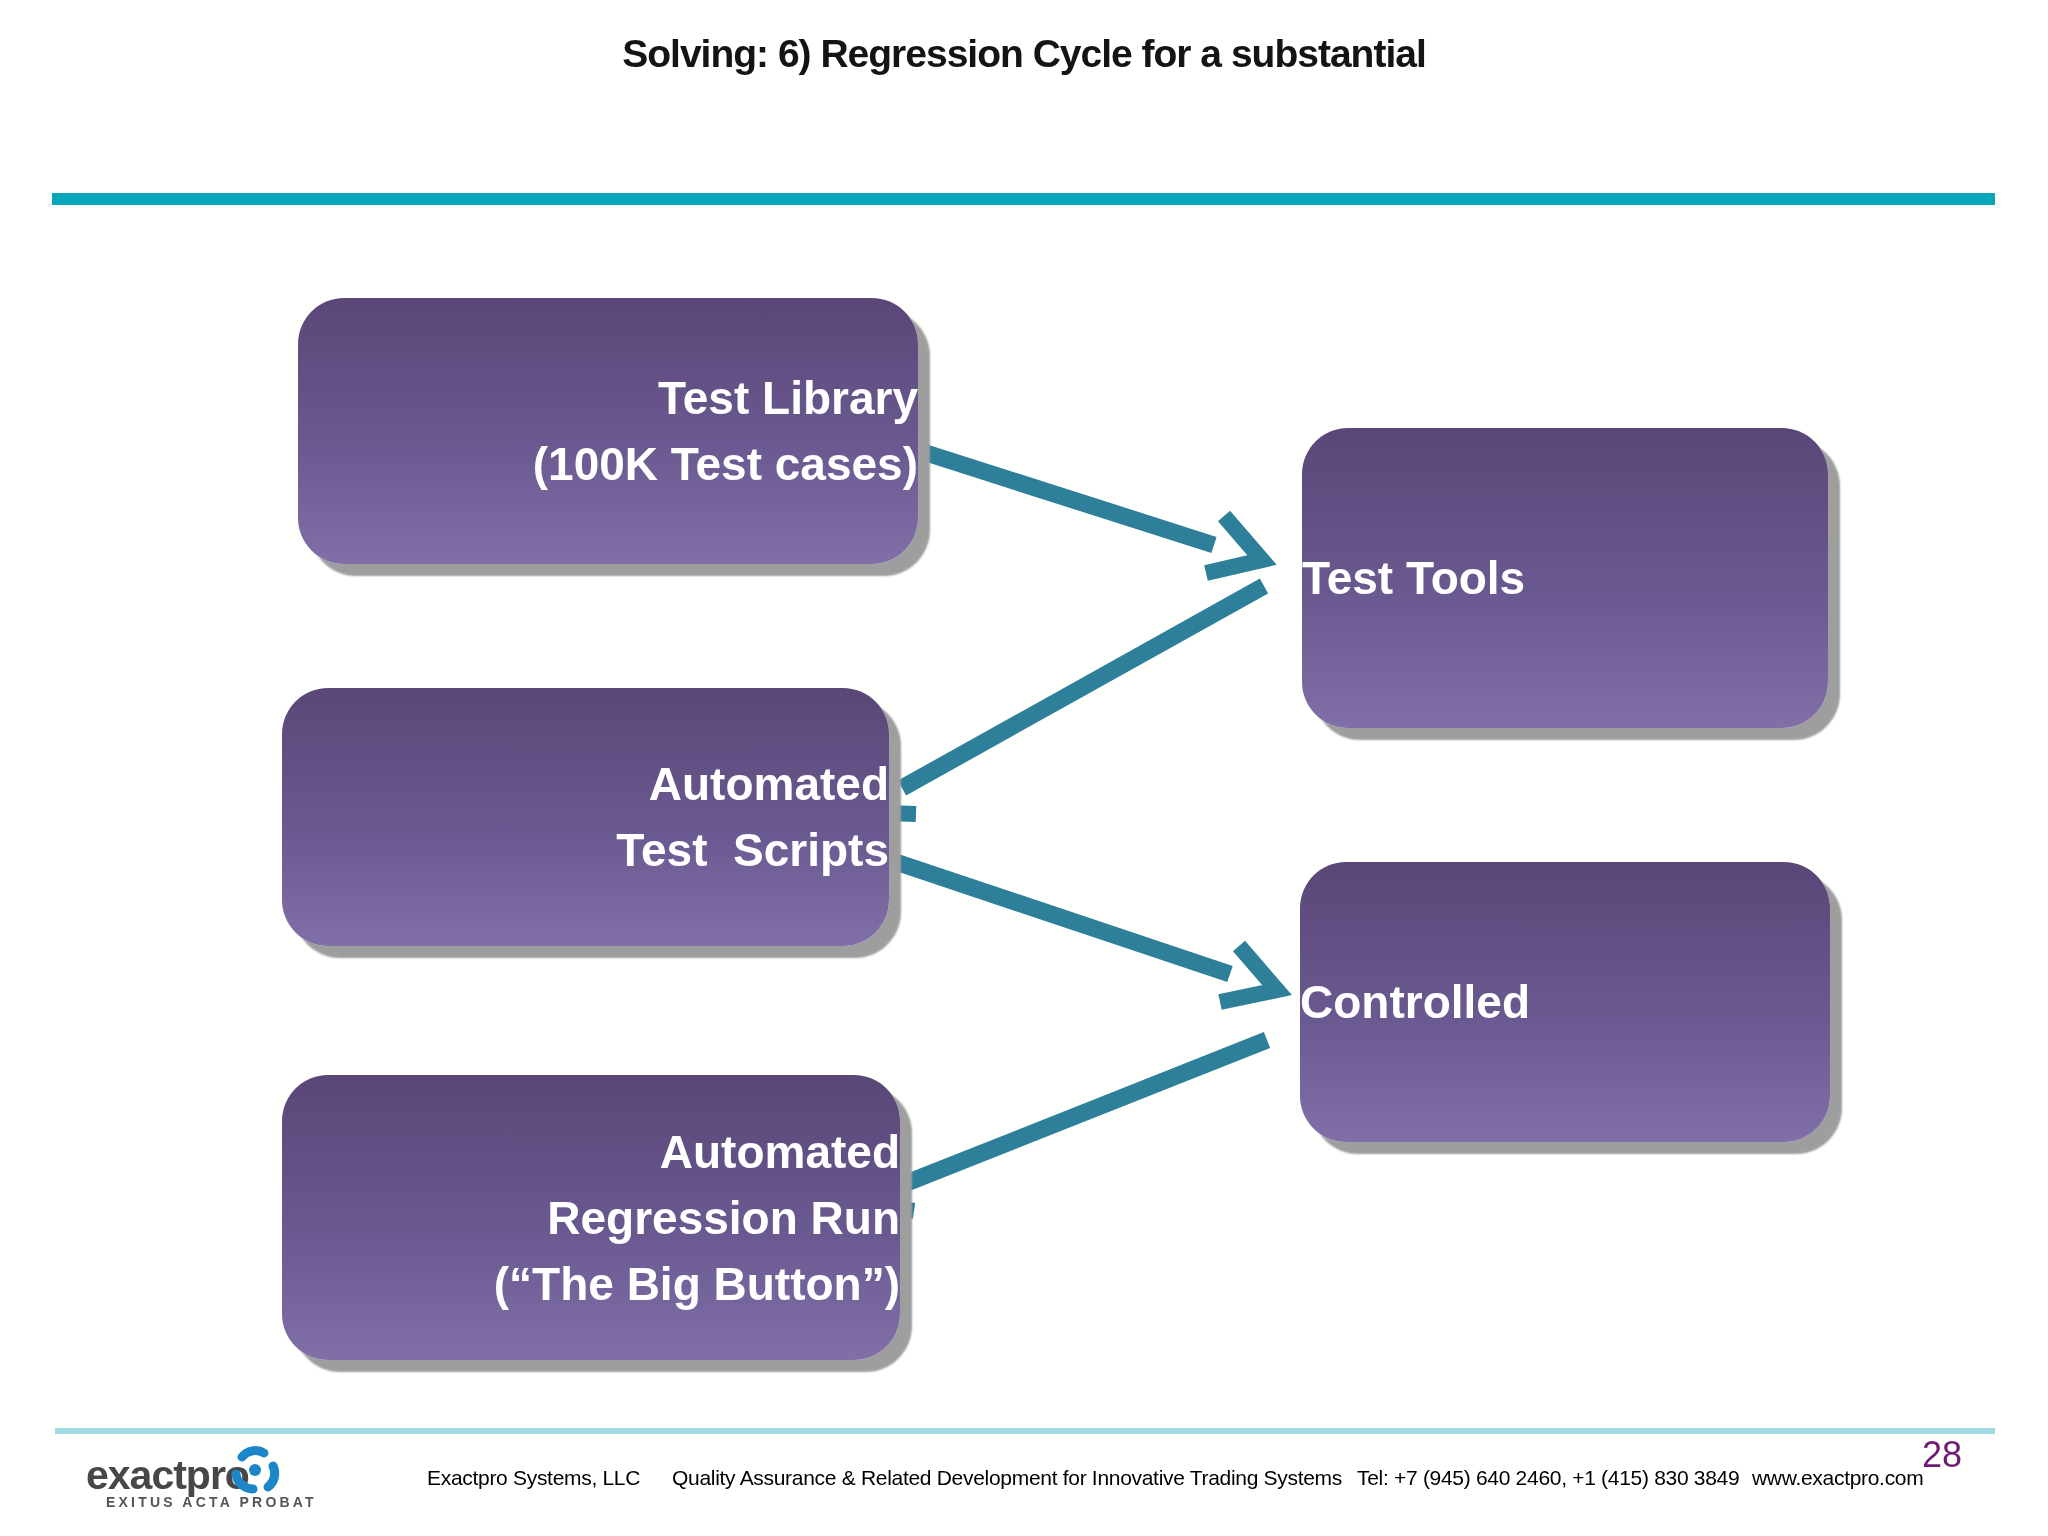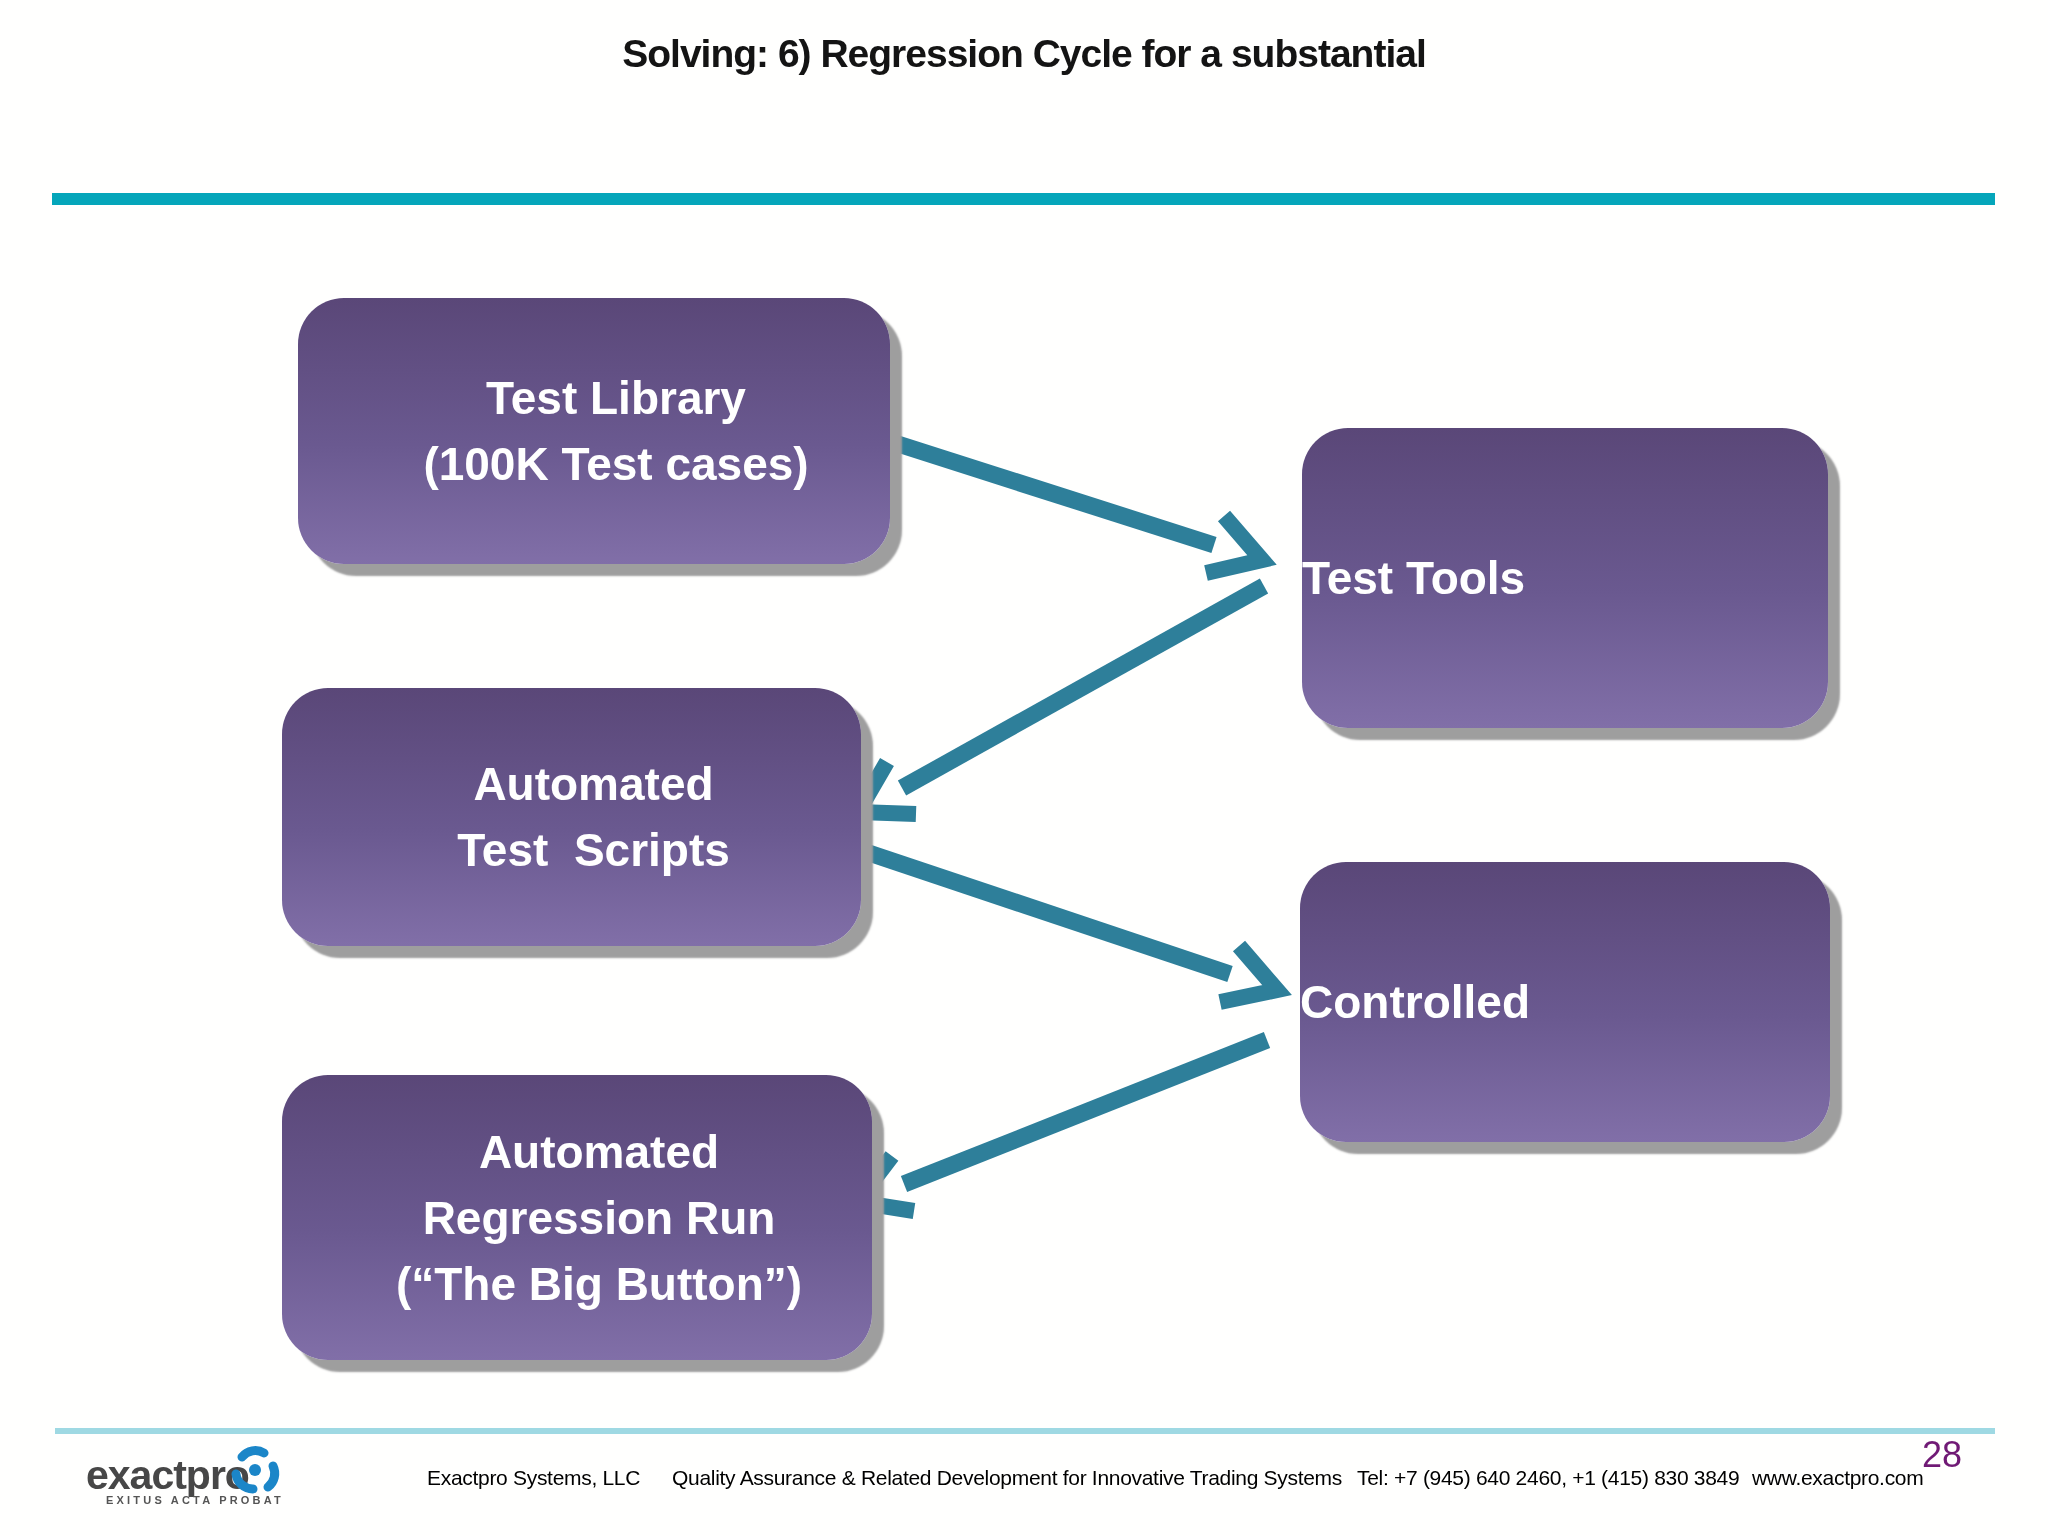--- a/index.html
+++ b/index.html
@@ -17,21 +17,21 @@
   }
   
   .pbox{
     position:absolute;border-radius:46px;
     background:linear-gradient(180deg,#5a4778 0%,#6a5990 55%,#816fa8 100%);
     box-shadow:12px 12px 2px #9e9e9e;
     display:flex;flex-direction:column;justify-content:center;
     color:#ffffff;font-weight:bold;font-size:46px;line-height:66px;
   }
   .pbox .box-line{white-space:pre-wrap;}
-  .pad-left{padding-left:44px;align-items:center;text-align:left;}
+  .pad-left{padding-left:72px;align-items:flex-end;text-align:left;}
   .pad-left-lg{align-items:flex-start;text-align:left;}
   .centered{align-items:flex-start;text-align:center;}
   #box-test-library{left:298px;top:298px;width:548px;height:266px;}
   #box-test-tools{left:1302px;top:428px;width:526px;height:300px;}
   #box-automated-test-scripts{left:282px;top:688px;width:535px;height:258px;}
   #box-controlled-test-environment{left:1300px;top:862px;width:530px;height:280px;}
   #box-automated-regression-run{left:282px;top:1075px;width:546px;height:285px;}
   
   #arrow-layer{position:absolute;left:0;top:0;pointer-events:none;}
   .arrow{stroke:#2e7f9a;fill:none;}
@@ -39,21 +39,21 @@
   .chev{stroke-width:16px;stroke-linejoin:miter;}
   
   .footer-rule{
     position:absolute;left:55px;top:1428px;width:1940px;height:6px;background:#9fd9e3;
   }
   .logo-text{
     position:absolute;left:86px;top:1452px;font-size:41px;font-weight:bold;
     color:#474747;letter-spacing:-1px;
   }
   .logo-motto{
-    position:absolute;left:106px;top:1494px;font-size:11px;font-weight:bold;
+    position:absolute;left:106px;top:1494px;font-size:14px;font-weight:bold;
     color:#555555;letter-spacing:3.2px;
   }
   .logo-icon{position:absolute;left:228px;top:1444px;}
   .footer-item{
     position:absolute;top:1466px;font-size:21px;color:#000000;letter-spacing:-0.3px;
   }
   #footer-company{left:427px;}
   #footer-tagline{left:672px;}
   #footer-phone{left:1357px;}
   #footer-website{left:1752px;}

